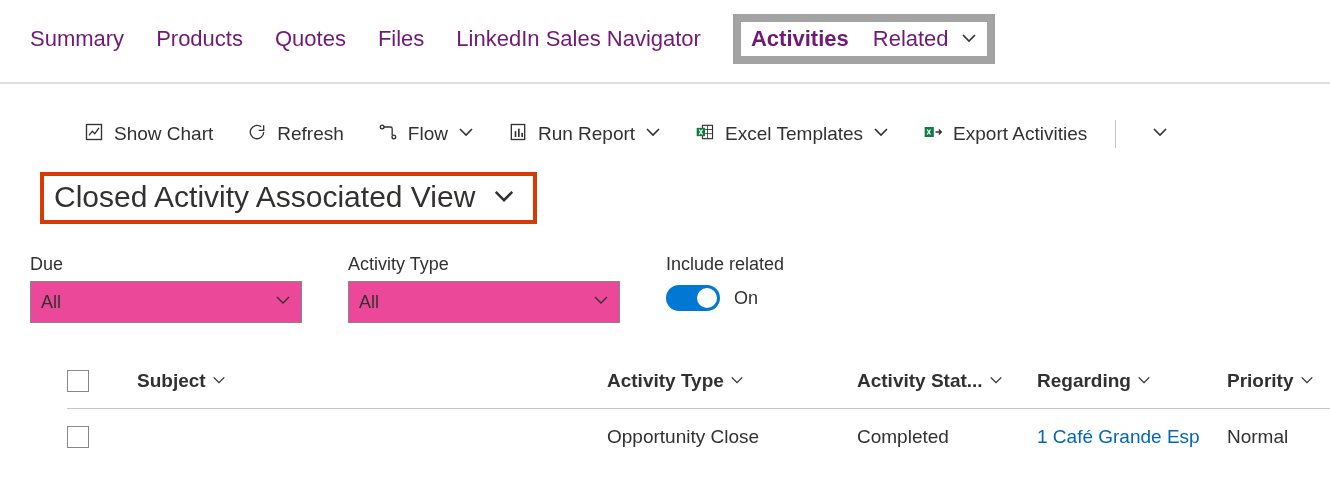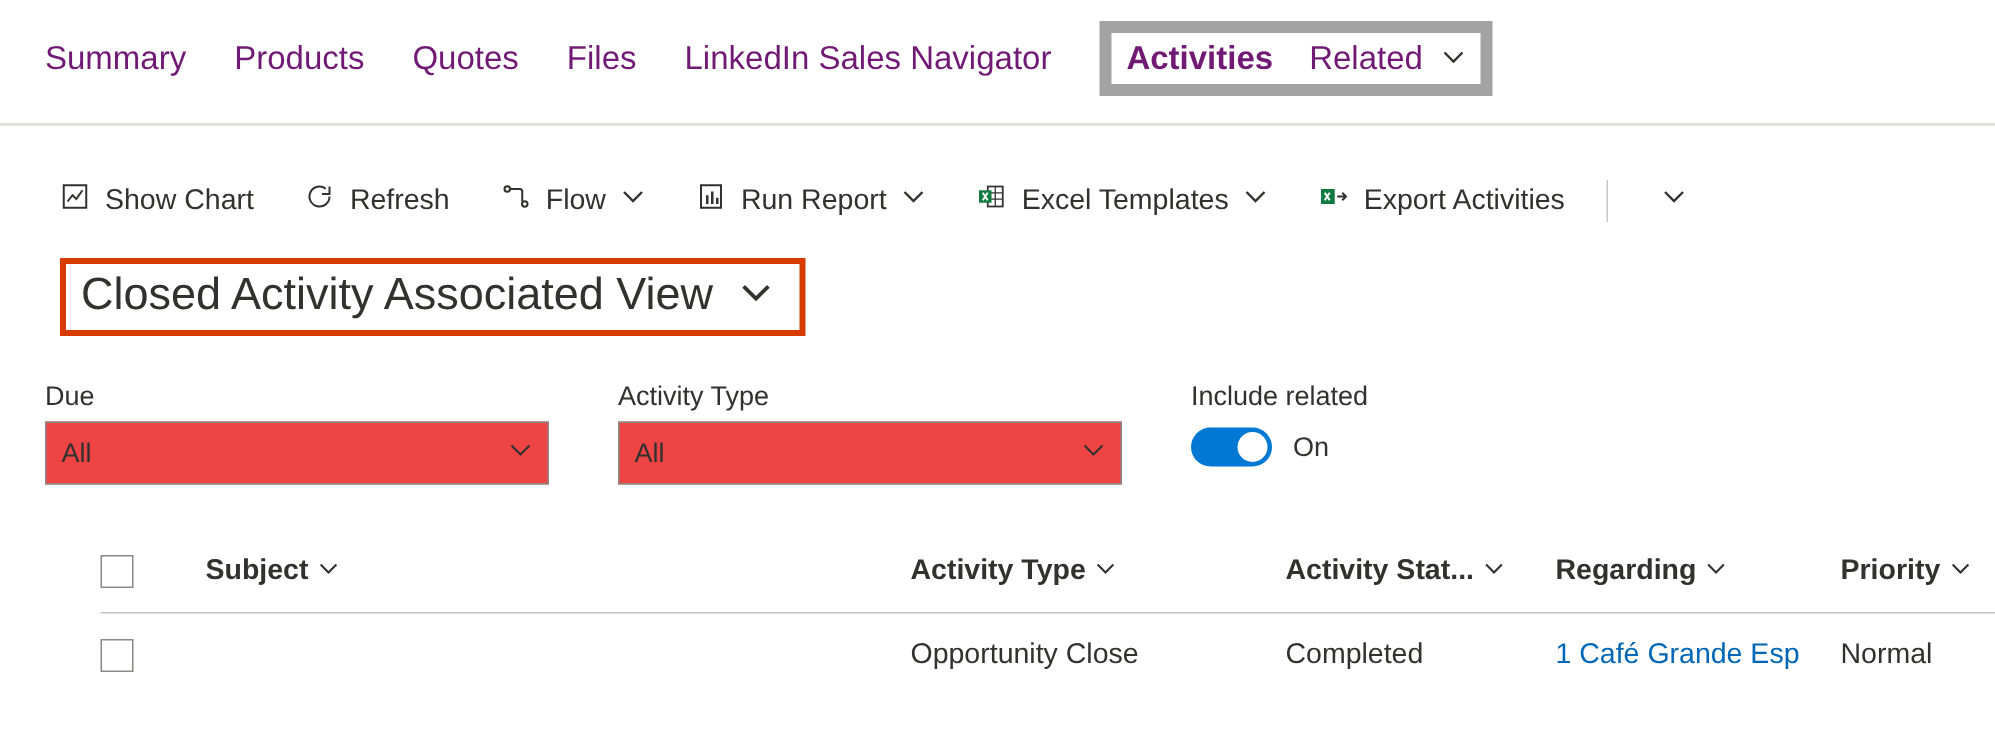--- a/index.html
+++ b/index.html
@@ -35,20 +35,21 @@
   .highlight-red { border: 8px solid #a3a3a3; }
 
   .toolbar {
     display: flex;
     align-items: center;
     gap: 34px;
     padding: 36px 30px 18px 40px;
     font-size: 19px;
     color: #323130;
     flex-wrap: nowrap;
+    margin-left: 44px;
   }
   .tbtn {
     display: flex;
     align-items: center;
     gap: 10px;
     cursor: pointer;
     white-space: nowrap;
   }
   .tbtn svg { width: 20px; height: 20px; }
   .chev svg { width: 16px; height: 16px; }
@@ -75,30 +76,30 @@
 
   .filters {
     display: flex;
     align-items: flex-start;
     gap: 46px;
     padding: 20px 30px 20px 30px;
   }
   .filter { display: flex; flex-direction: column; gap: 6px; }
   .filter-label { font-size: 18px; color: #323130; }
   .filter-select {
-    width: 336px;
+    width: 272px;
     height: 42px;
     border: 1px solid #8a8886;
     display: flex;
     align-items: center;
     justify-content: space-between;
     padding: 0 10px;
     font-size: 18px;
     cursor: pointer;
-    background: #ef4444;
+    background: #ec4899;
   }
   .toggle-wrap { display: flex; flex-direction: column; gap: 10px; }
   .toggle-row { display: flex; align-items: center; gap: 14px; }
   .toggle {
     width: 54px; height: 26px; border-radius: 13px;
     background: #0078d4; position: relative; cursor: pointer;
   }
   .toggle-knob {
     width: 20px; height: 20px; border-radius: 50%;
     background: #fff; position: absolute; right: 3px; top: 3px;

